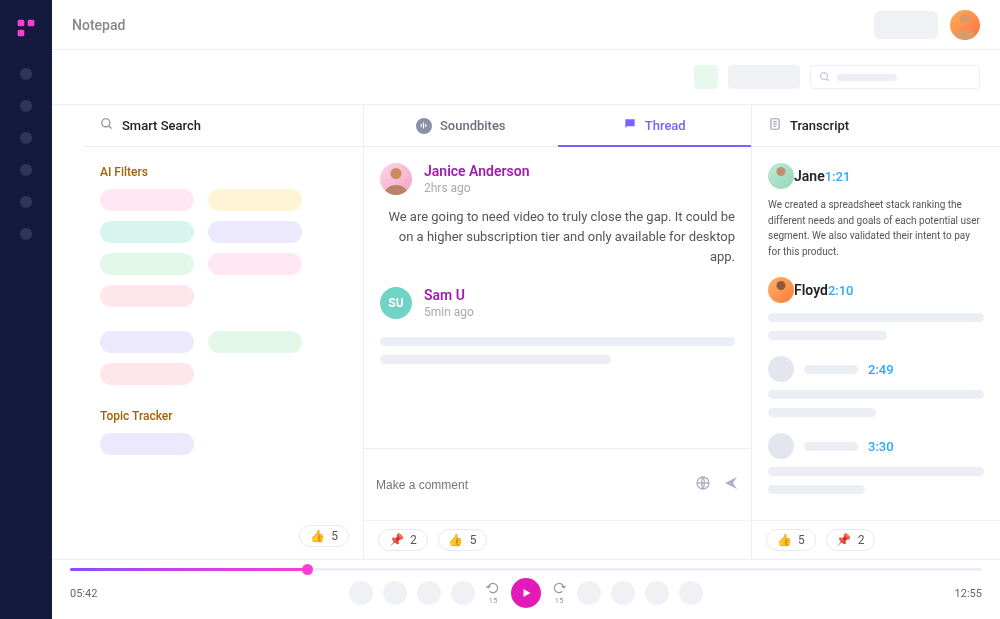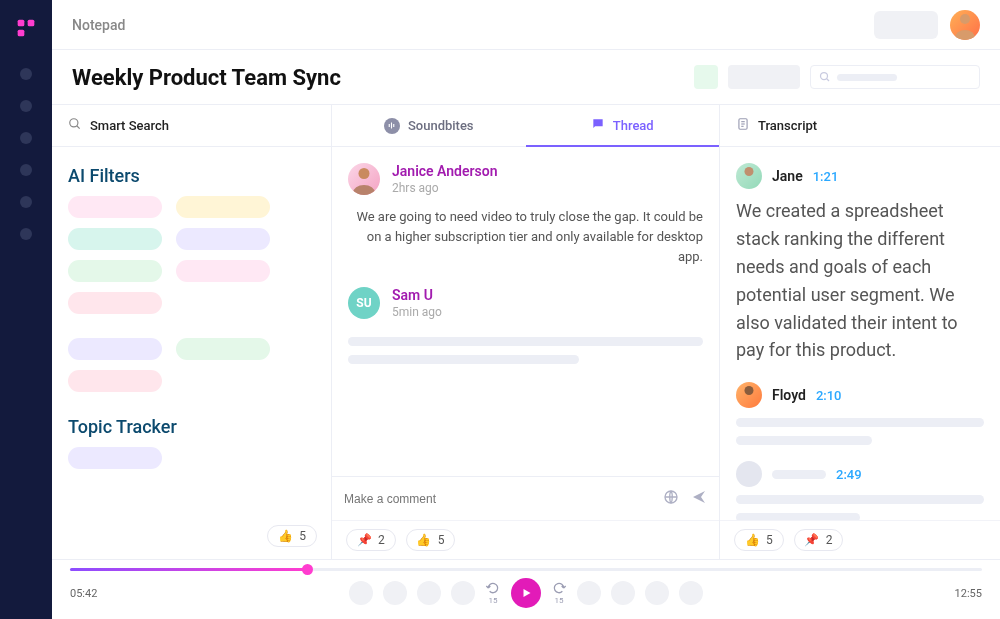--- a/index.html
+++ b/index.html
@@ -66,21 +66,21 @@
     .content {
       flex: 1;
       display: flex;
       overflow: hidden;
     }
     .col {
       border-right: 1px solid #eceef5;
       display: flex;
       flex-direction: column;
     }
-    .col-smart { width: 280px; }
+    .col-smart { width: 280px; margin-left: 32px; }
     .col-thread { width: 388px; }
     .col-transcript { flex: 1; border-right: none; }
     .col-header {
       height: 42px;
       display: flex;
       align-items: center;
       padding: 0 16px;
       border-bottom: 1px solid #eceef5;
       gap: 8px;
       font-size: 13px;
@@ -103,21 +103,21 @@
       color: #6c6e80;
       font-weight: 500;
       position: relative;
     }
     .ttab.active { color: #7b61ff; }
     .ttab.active::after {
       content:''; position:absolute; left:0; right:0; bottom:-1px; height:2px; background:#7b61ff;
     }
     .ttab .circ { width:16px; height:16px; border-radius:50%; background:#8d8fa8; display:flex; align-items:center; justify-content:center; color:#fff; font-size:9px; }
     .col-body { flex:1; overflow:auto; padding:16px; }
-    .section-label { font-size:18px; color:#0c4a6e; font-weight:500; margin-bottom:10px; }
+    .section-label { font-size:12px; color:#a16207; font-weight:500; margin-bottom:10px; }
     .pill-grid { display:flex; flex-wrap:wrap; gap:10px 14px; margin-bottom:24px; }
     .pill { width:94px; height:22px; border-radius:12px; }
     .p-pink { background:#ffe8f4; }
     .p-yellow { background:#fff5d6; }
     .p-teal { background:#d7f5ed; }
     .p-lav { background:#ece9ff; }
     .p-pinkl { background:#ffe6ec; }
     .p-grn { background:#e4f8e9; }
     .col-smart-body { padding:18px 16px 0 16px; }
 
@@ -126,37 +126,37 @@
     .ma-pink { background: linear-gradient(135deg,#fbd6e7,#f4a3c3); position:relative; overflow:hidden; }
     .ma-pink::after { content:''; position:absolute; top:5px; left:50%; transform:translateX(-50%); width:11px; height:11px; border-radius:50%; background:#c98a5e; }
     .ma-pink::before { content:''; position:absolute; bottom:-6px; left:50%; transform:translateX(-50%); width:22px; height:16px; border-radius:50% 50% 0 0; background:#b8826b; }
     .ma-init { background:#6fd3c6; color:#fff; display:flex; align-items:center; justify-content:center; font-weight:700; font-size:12px; }
     .msg-name { font-size:14px; font-weight:600; color:#a21caf; }
     .msg-time { font-size:12px; color:#aaa; margin-top:2px; }
     .msg-body { font-size:13px; color:#555; line-height:1.55; margin:10px 0 0 0; }
     .skel-lines { margin-top:10px; }
     .skel { height:9px; background:#eceef5; border-radius:5px; margin-bottom:9px; }
 
-    .trans-name-row { display:flex; align-items:center; gap:10px; }
+    .trans-name-row { display:flex; align-items:center; }
     .trans-name { font-size:14px; font-weight:600; color:#222; }
     .trans-ts { font-size:13px; color:#2ba8ff; font-weight:500; }
-    .trans-text { font-size:18px; color:#555; line-height:1.55; margin-top:8px; margin-bottom:18px; }
+    .trans-text { font-size:10px; color:#555; line-height:1.55; margin-top:8px; margin-bottom:18px; }
     .tavatar { width:26px; height:26px; border-radius:50%; }
     .tav-green { background: linear-gradient(135deg,#bfe9d4,#93d9b8); position:relative; overflow:hidden; }
     .tav-green::after { content:''; position:absolute; top:4px; left:50%; transform:translateX(-50%); width:9px; height:9px; border-radius:50%; background:#c08f6e; }
     .tav-orange { background: linear-gradient(135deg,#ffb36a,#ff7a3c); position:relative; overflow:hidden; }
     .tav-orange::after { content:''; position:absolute; top:4px; left:50%; transform:translateX(-50%); width:9px; height:9px; border-radius:50%; background:#8a5c3c; }
     .tav-grey { background:#e4e6ef; }
     .trans-block { margin-bottom:16px; }
     .trans-skel-row { display:flex; align-items:center; gap:10px; margin-bottom:8px;}
     .trans-skel-name { height:9px; width:54px; background:#eceef5; border-radius:5px; }
 
     .thread-footer {
       border-top:1px solid #eceef5;
-      padding:12px 12px;
+      padding:26px 12px;
       display:flex;
       align-items:center;
       gap:10px;
       font-size:12px;
       color:#bbb;
     }
     .thread-footer .actions { margin-left:auto; display:flex; gap:12px; color:#aeb0c4; }
     .thread-footer .comment-input { flex:1; border:none; outline:none; font-size:12px; color:#888; background:transparent; }
 
     .reaction-bar { display:flex; gap:10px; padding:8px 14px; border-top:1px solid #f2f3f8; }
@@ -227,21 +227,20 @@
 <div class="main">
   <div class="topbar">
     <div class="topbar-title">Notepad</div>
     <div class="topbar-right">
       <div class="topbar-btn-pl"></div>
       <div class="avatar"></div>
     </div>
   </div>
 
   <div class="header">
-    <div class="page-title">Weekly Product Team Sync</div>
     <div class="header-right">
       <div class="hr-green"></div>
       <div class="hr-grey"></div>
       <div class="hr-search">
         <span class="sicon">
           <svg width="12" height="12" viewBox="0 0 24 24" fill="none" stroke="currentColor" stroke-width="2.5">
               <circle cx="10" cy="10" r="7"></circle>
               <line x1="20" y1="20" x2="15" y2="15"></line>
             </svg>
         </span>

